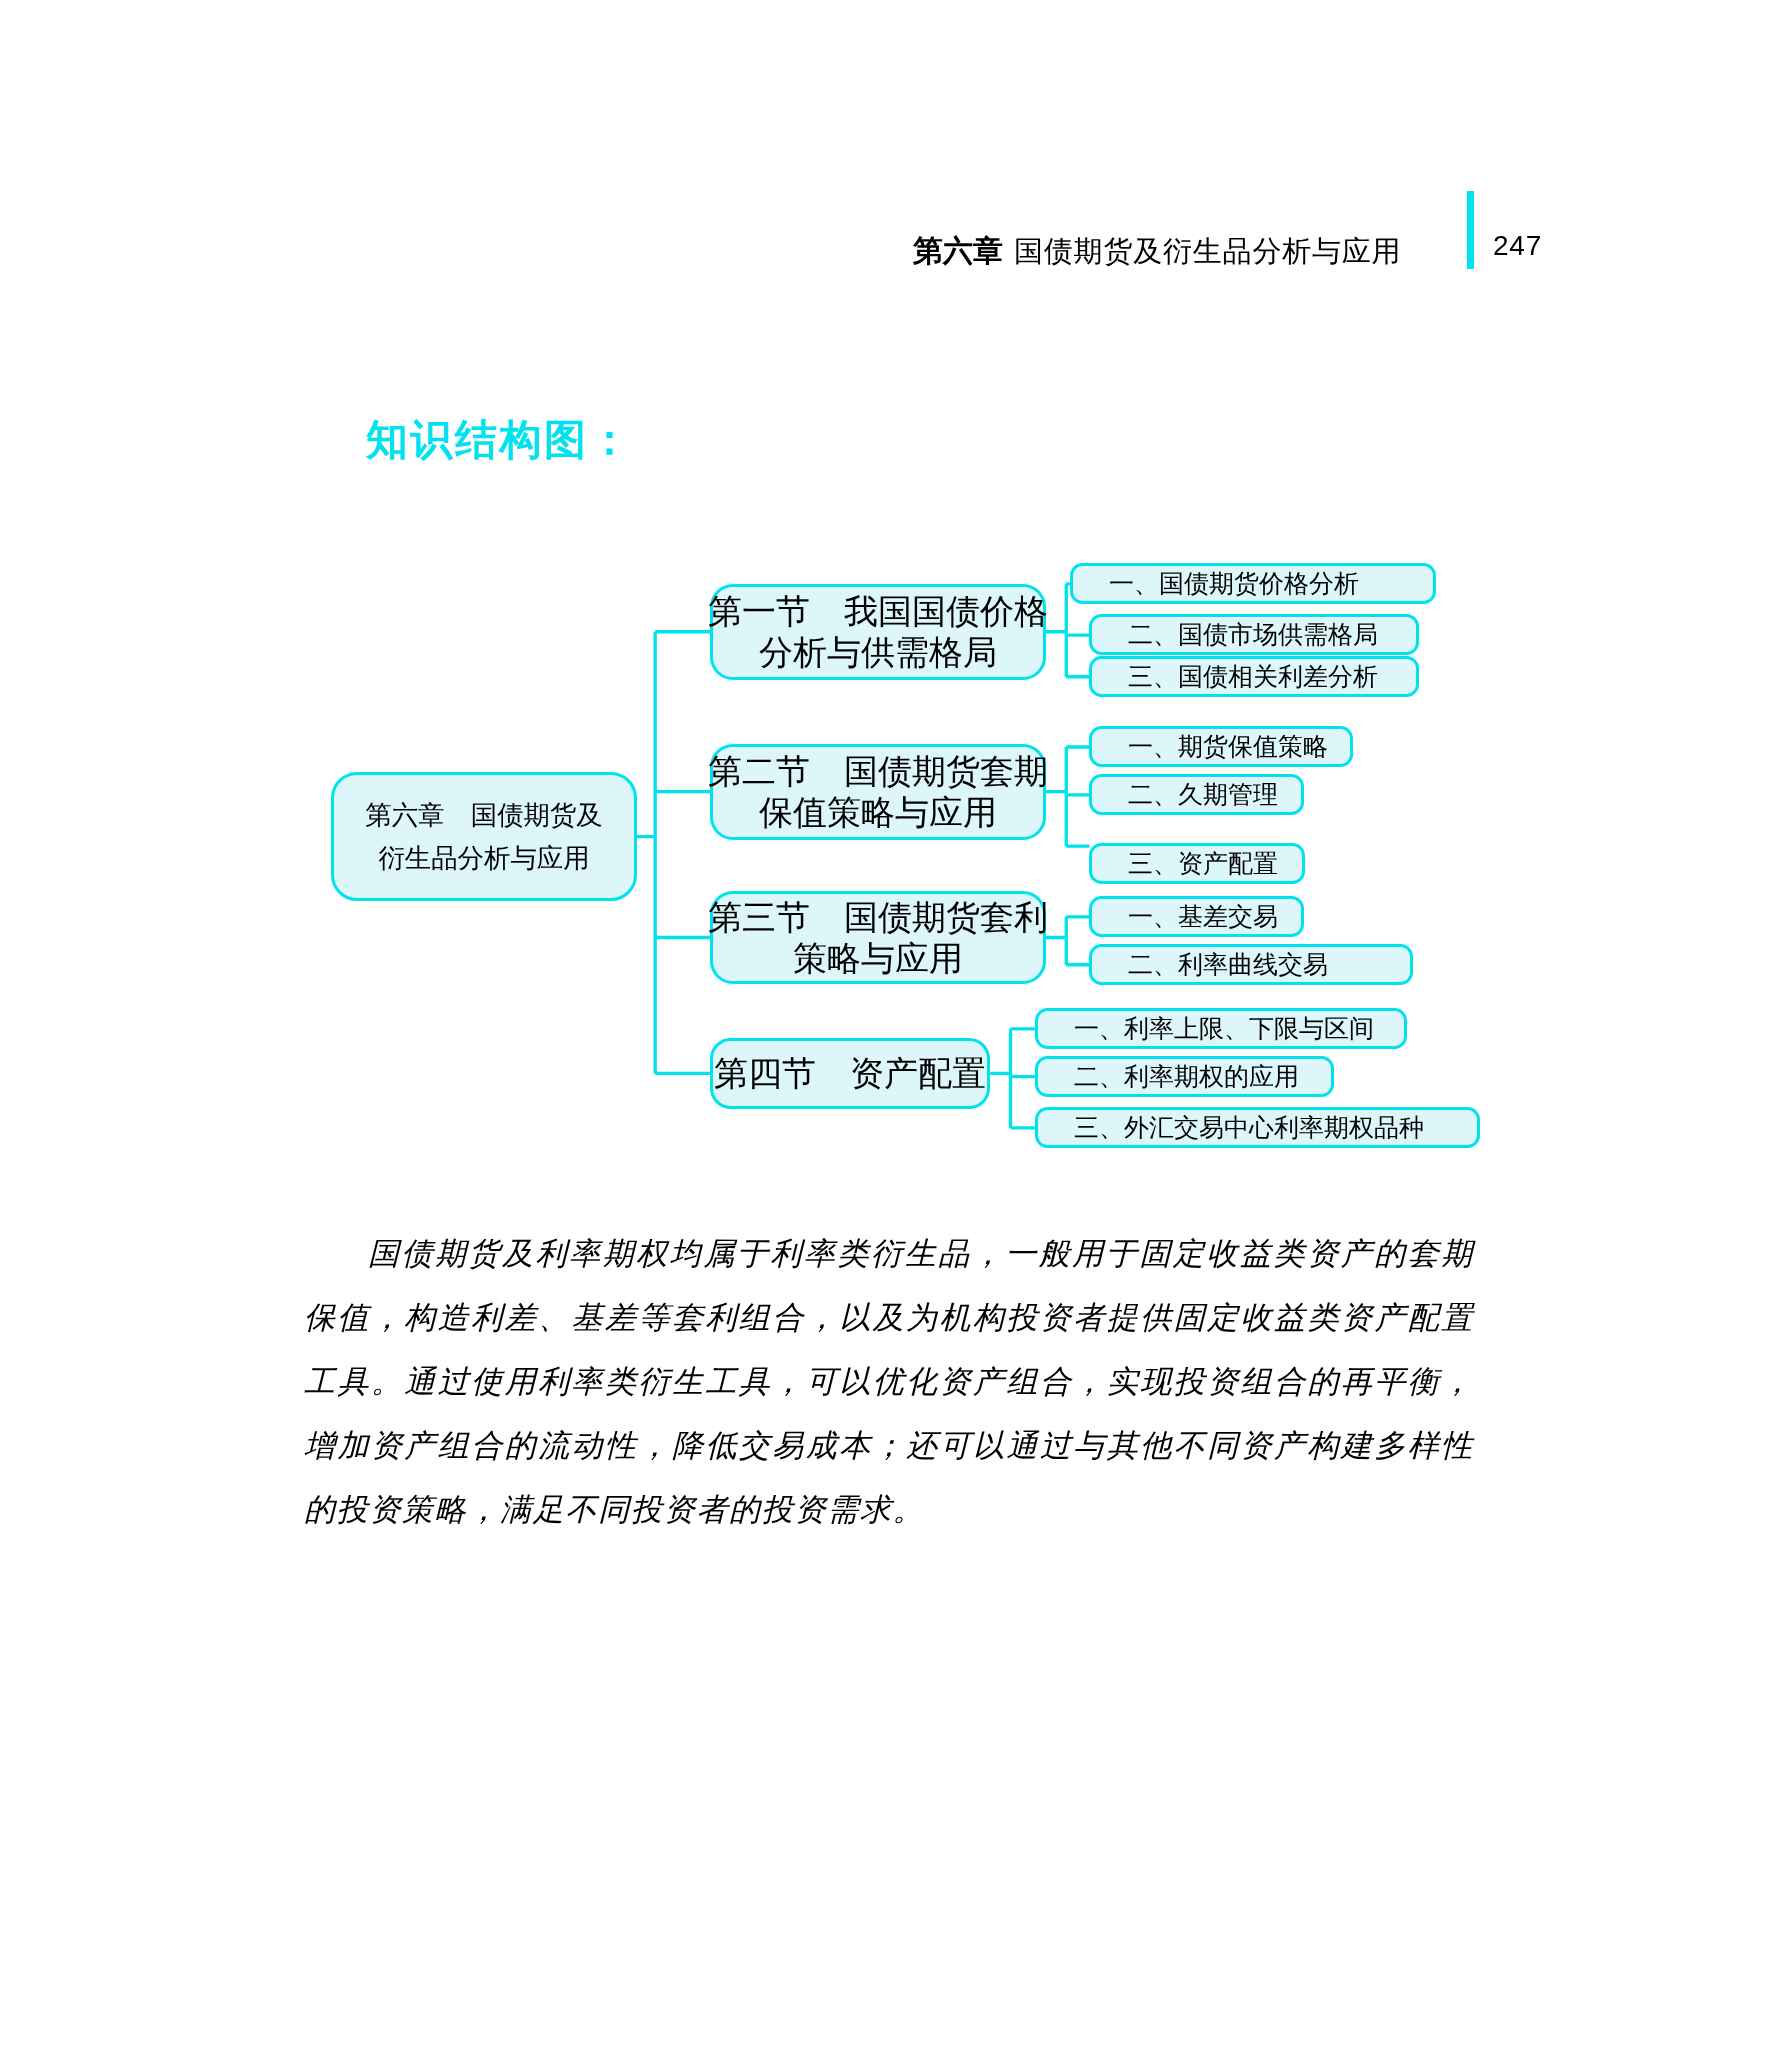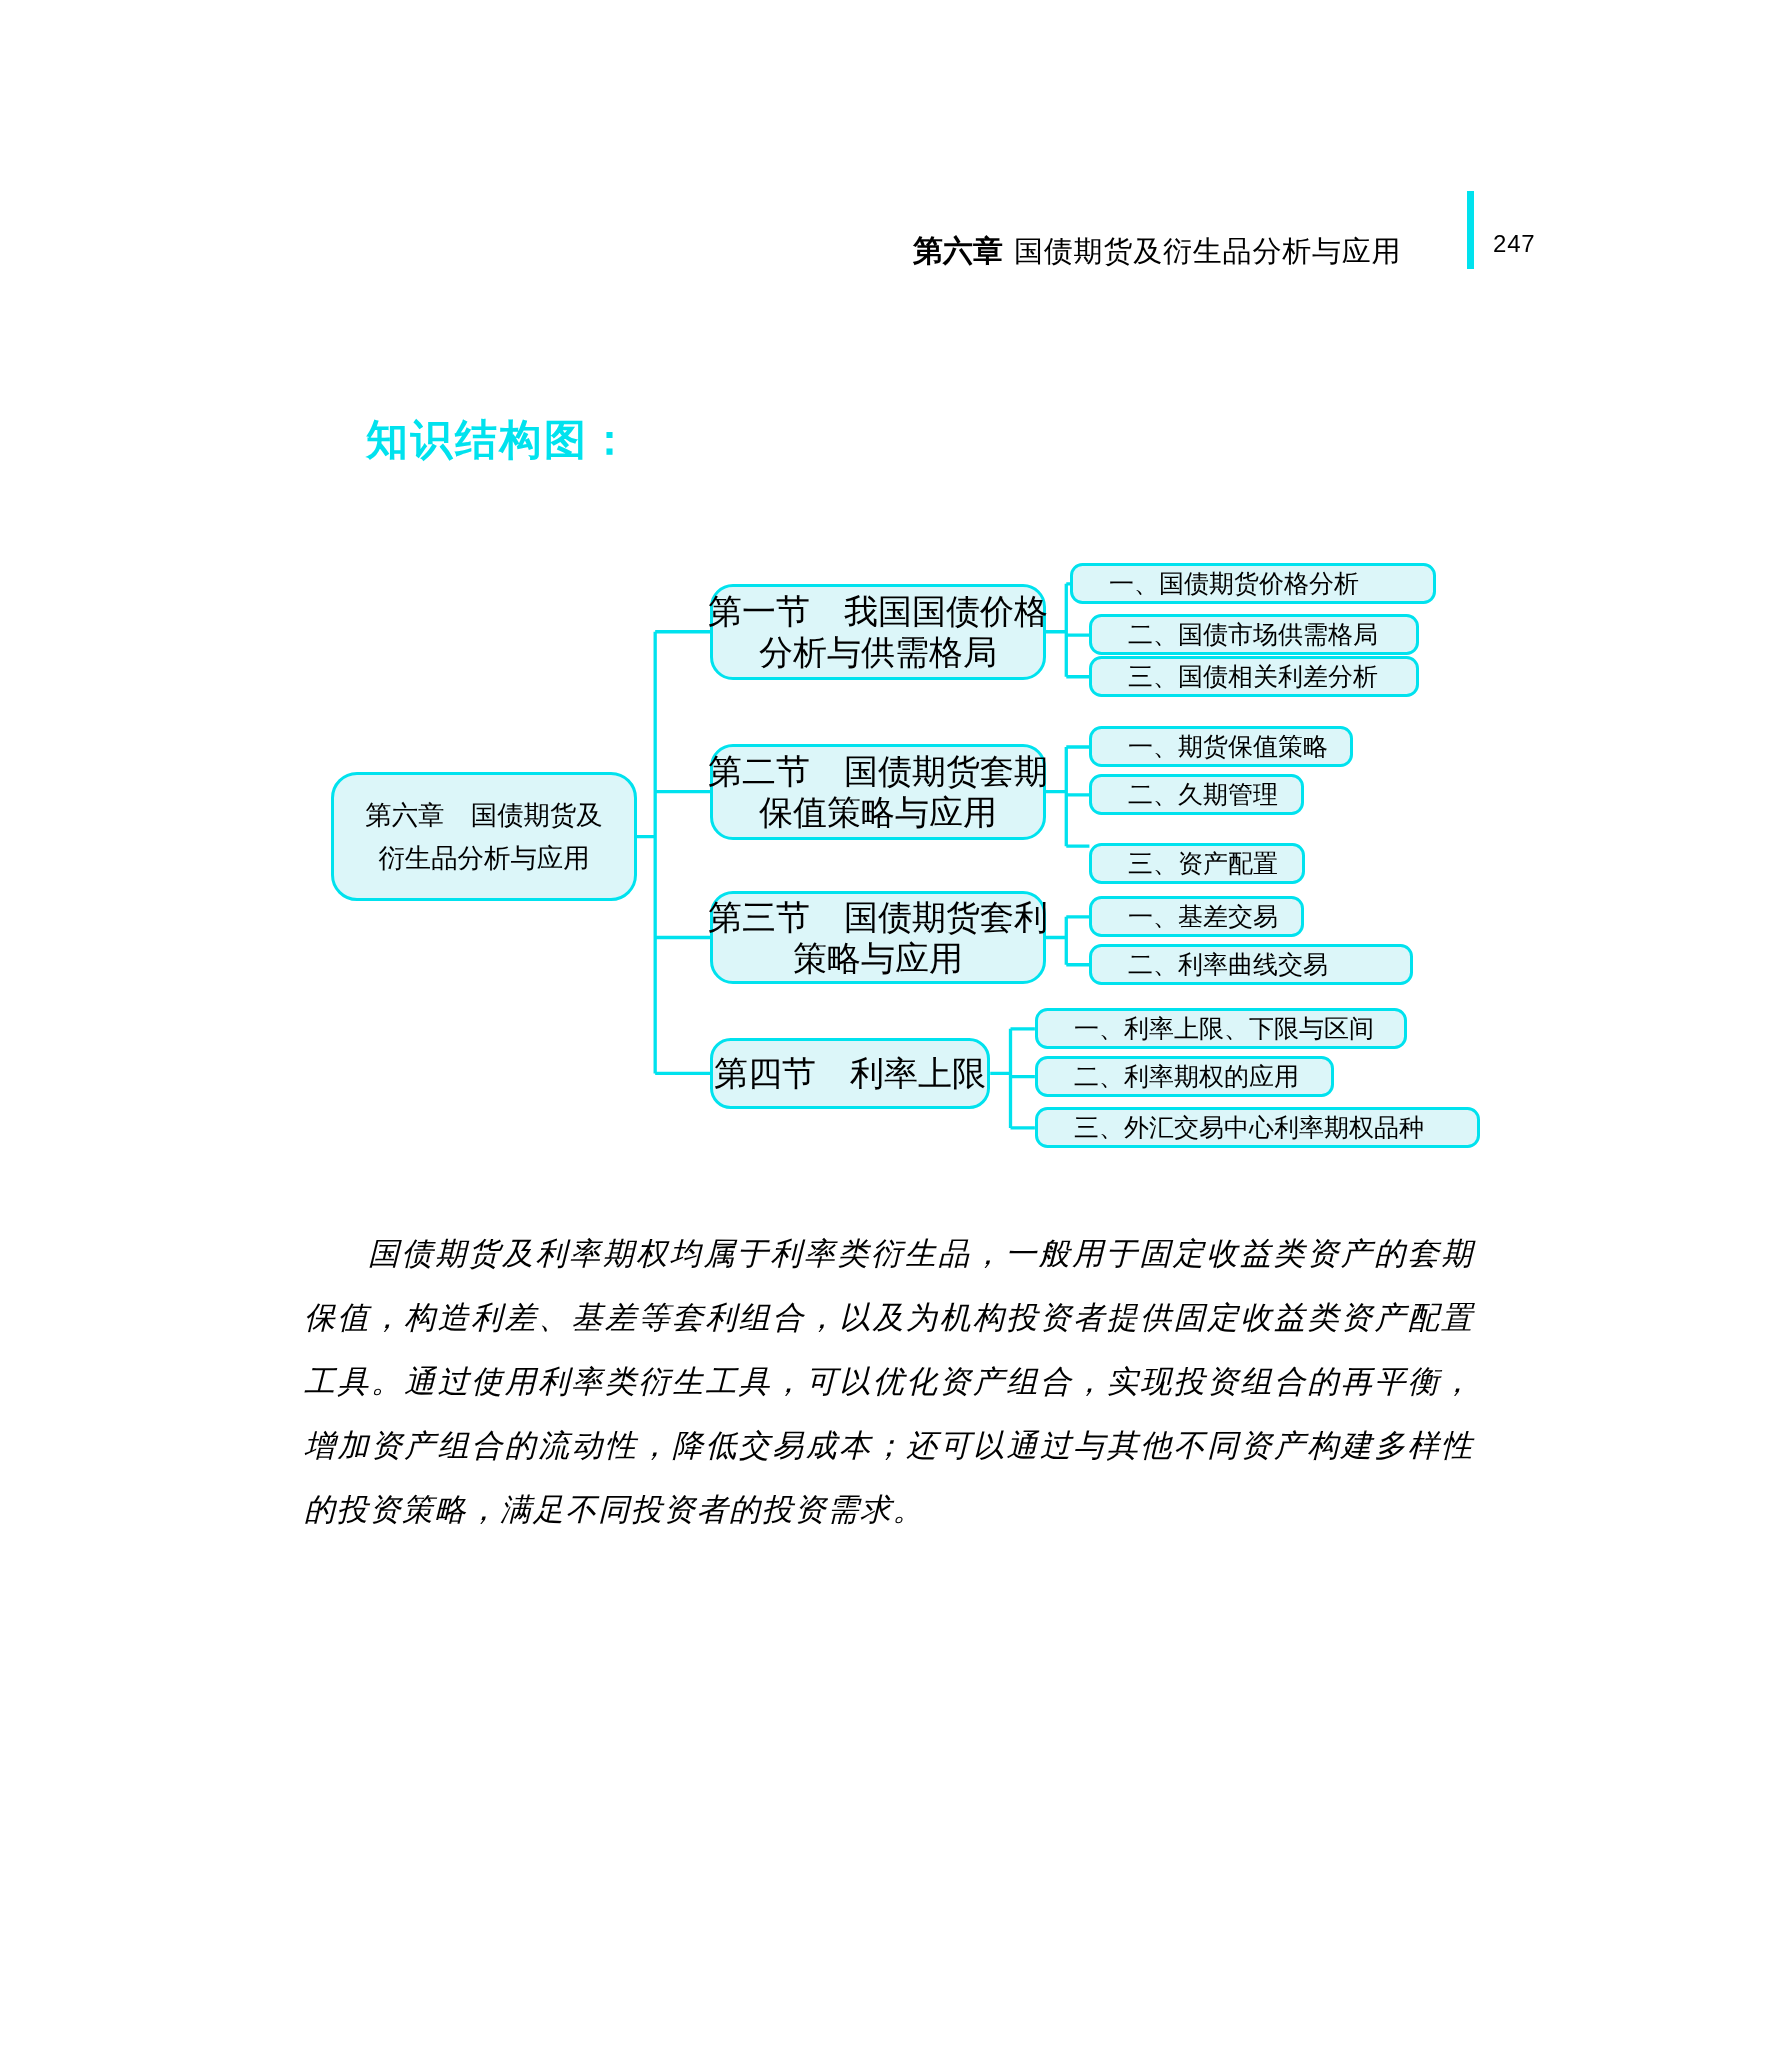--- a/index.html
+++ b/index.html
@@ -28,21 +28,21 @@
   .chapter-label{font-size:30px; font-weight:bold;}
   .chapter-title{font-size:29px; font-weight:normal; letter-spacing:0.8px;}
   .head-bar{
     position:absolute; left:1467px; top:191px;
     width:7px; height:78px;
     background:var(--accent);
   }
   .page-number{
     position:absolute; left:1493px; top:230px;
     font-family:"Liberation Sans", sans-serif;
-    font-size:24px; font-weight:500; letter-spacing:0.8px;
+    font-size:28px; font-weight:500; letter-spacing:0.8px;
   }
   
   .kb-heading{
     position:absolute; left:366px; top:412px;
     font-family:"Liberation Sans", sans-serif;
     font-size:42px; font-weight:bold;
     color:var(--accent); letter-spacing:2.5px;
     white-space:nowrap;
   }
   
@@ -128,21 +128,21 @@
     </div>
     <div class="node section-node section-2">
       <span class="ln">第二节　国债期货套期</span>
       <span class="ln">保值策略与应用</span>
     </div>
     <div class="node section-node section-3">
       <span class="ln">第三节　国债期货套利</span>
       <span class="ln">策略与应用</span>
     </div>
     <div class="node section-node section-4">
-      <span class="ln">第四节　利率上限</span>
+      <span class="ln">第四节　资产配置</span>
     </div>
 
     <div class="node leaf-node" style="left:1070px; top:563px; width:366px;text-align:right;">一、国债期货价格分析</div>
     <div class="node leaf-node" style="left:1089px; top:614px; width:330px;">二、国债市场供需格局</div>
     <div class="node leaf-node" style="left:1089px; top:656px; width:330px;">三、国债相关利差分析</div>
 
     <div class="node leaf-node" style="left:1089px; top:726px; width:264px;">一、期货保值策略</div>
     <div class="node leaf-node" style="left:1089px; top:774px; width:215px;">二、久期管理</div>
     <div class="node leaf-node" style="left:1089px; top:843px; width:216px;">三、资产配置</div>
 

